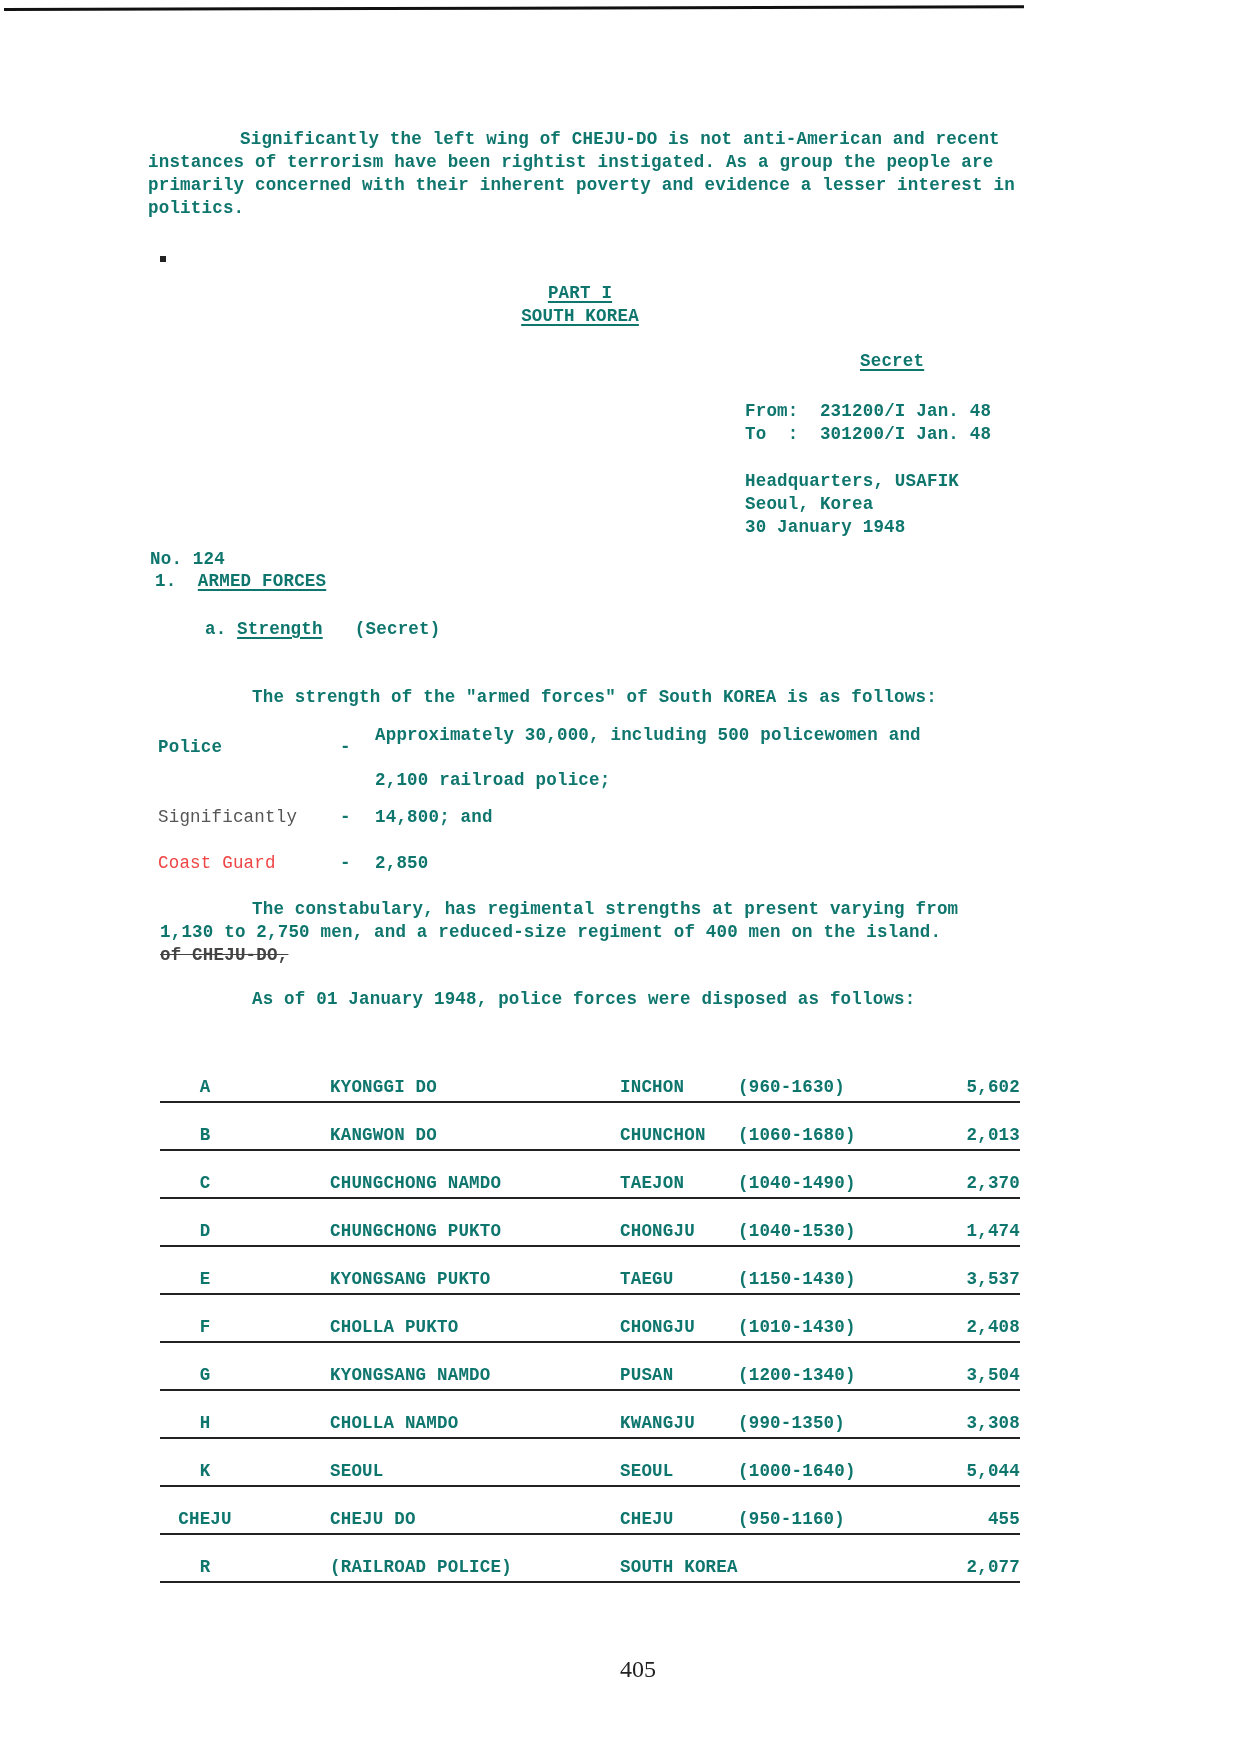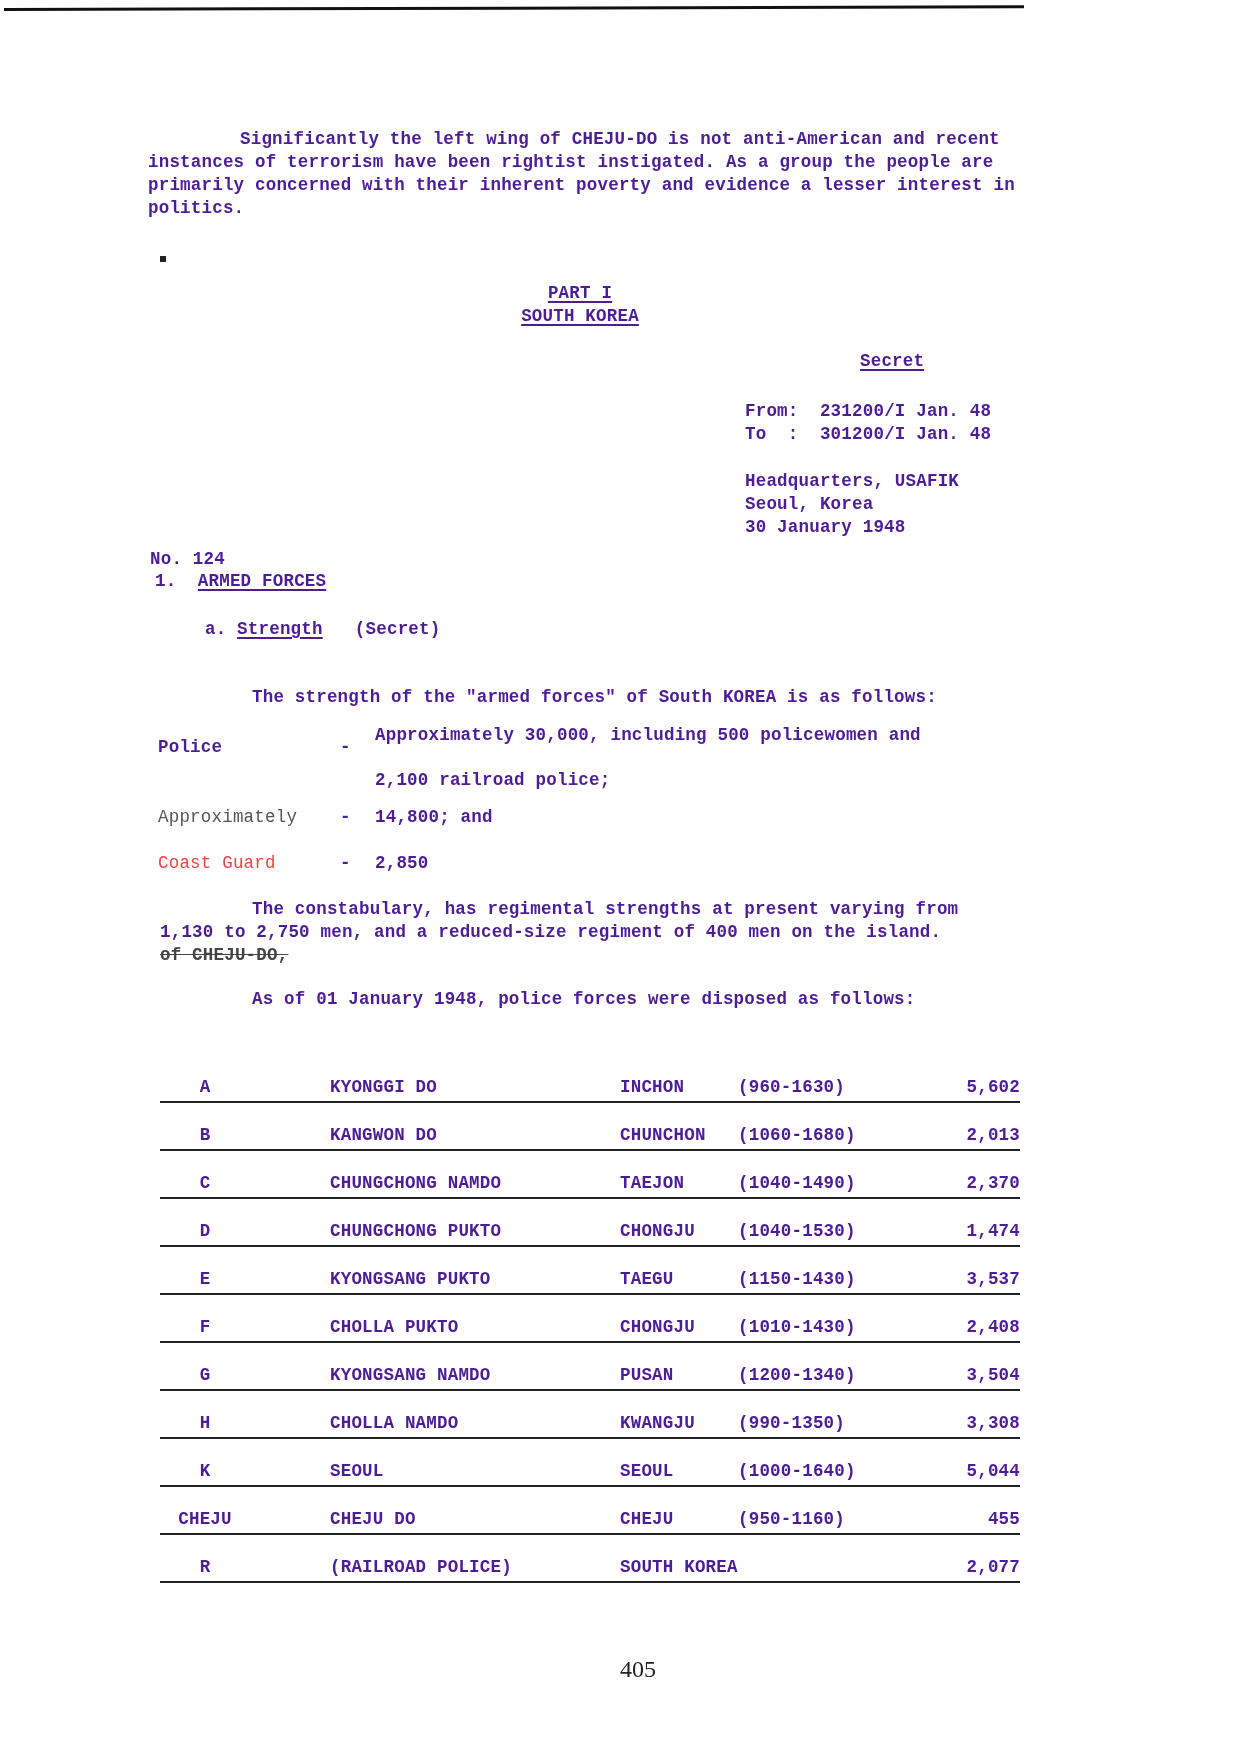--- a/index.html
+++ b/index.html
@@ -1,21 +1,21 @@
 <!DOCTYPE html>
 <html><head>
   <meta charset="utf-8">
   <style>
     html, body { margin: 0; padding: 0; background: #ffffff; }
     body { width: 1240px; height: 1755px; position: relative; overflow: hidden;
            font-family: "Liberation Mono", "DejaVu Sans Mono", monospace; color: #111; }
     .top-rule { position: absolute; left: 4px; top: 8px; width: 1020px; height: 3px; background: #111;
                 transform: rotate(-0.15deg); transform-origin: left center; }
     .typed { font-family: "Liberation Mono", "DejaVu Sans Mono", monospace; font-size: 17.5px;
-             letter-spacing: 0.2px; line-height: 23px; font-weight: bold; color: #4c1d95; }
+             letter-spacing: 0.2px; line-height: 23px; font-weight: bold; color: #0f766e; }
     .abs { position: absolute; white-space: pre; }
     .intro { position: absolute; left: 148px; top: 128px; width: 890px; white-space: normal; }
     .intro p { margin: 0; text-indent: 92px; }
     .korean { position: absolute; left: 160px; top: 244px; font-family: "DejaVu Sans", sans-serif;
               font-size: 24px; color: #222; letter-spacing: -0.5px; }
     .korean .bullet { display: inline-block; width: 6px; height: 6px; background: #222;
                       vertical-align: middle; margin-right: 8px; }
     .u { text-decoration: underline; text-decoration-thickness: 2px; text-underline-offset: 3px; }
     .center-title { position: absolute; left: 440px; width: 280px; text-align: center; }
     .table { position: absolute; left: 160px; top: 1055px; width: 860px; }
@@ -65,21 +65,21 @@
 
 <div class="abs typed" style="left:205px; top:618px;"><span>a.</span> <span class="u">Strength</span>   <span>(Secret)</span></div>
 
 <div class="abs typed" style="left:252px; top:686px;">The strength of the "armed forces" of South KOREA is as follows:</div>
 
 <div class="abs typed" style="left:158px; top:736px;">Police</div>
 <div class="abs typed" style="left:340px; top:736px;">-</div>
 <div class="abs typed" style="left:375px; top:724px;">Approximately 30,000, including 500 policewomen and</div>
 <div class="abs typed" style="left:375px; top:769px;">2,100 railroad police;</div>
 
-<div class="abs typed" style="left:158px; top:806px; font-weight:normal; color:#555;">Approximately</div>
+<div class="abs typed" style="left:158px; top:806px; font-weight:normal; color:#555;">Significantly</div>
 <div class="abs typed" style="left:340px; top:806px;">-</div>
 <div class="abs typed" style="left:375px; top:806px;">14,800; and</div>
 
 <div class="abs typed" style="left:158px; top:852px; font-weight:normal; color:#ef4444;">Coast Guard</div>
 <div class="abs typed" style="left:340px; top:852px;">-</div>
 <div class="abs typed" style="left:375px; top:852px;">2,850</div>
 
 <div class="abs typed" style="left:252px; top:898px;">The constabulary, has regimental strengths at present varying from</div>
 <div class="abs typed" style="left:160px; top:921px;">1,130 to 2,750 men, and a reduced-size regiment of 400 men on the island.</div>
 <div class="abs typed" style="left:160px; top:944px; color:#444; text-decoration: line-through;">of CHEJU-DO,</div>

